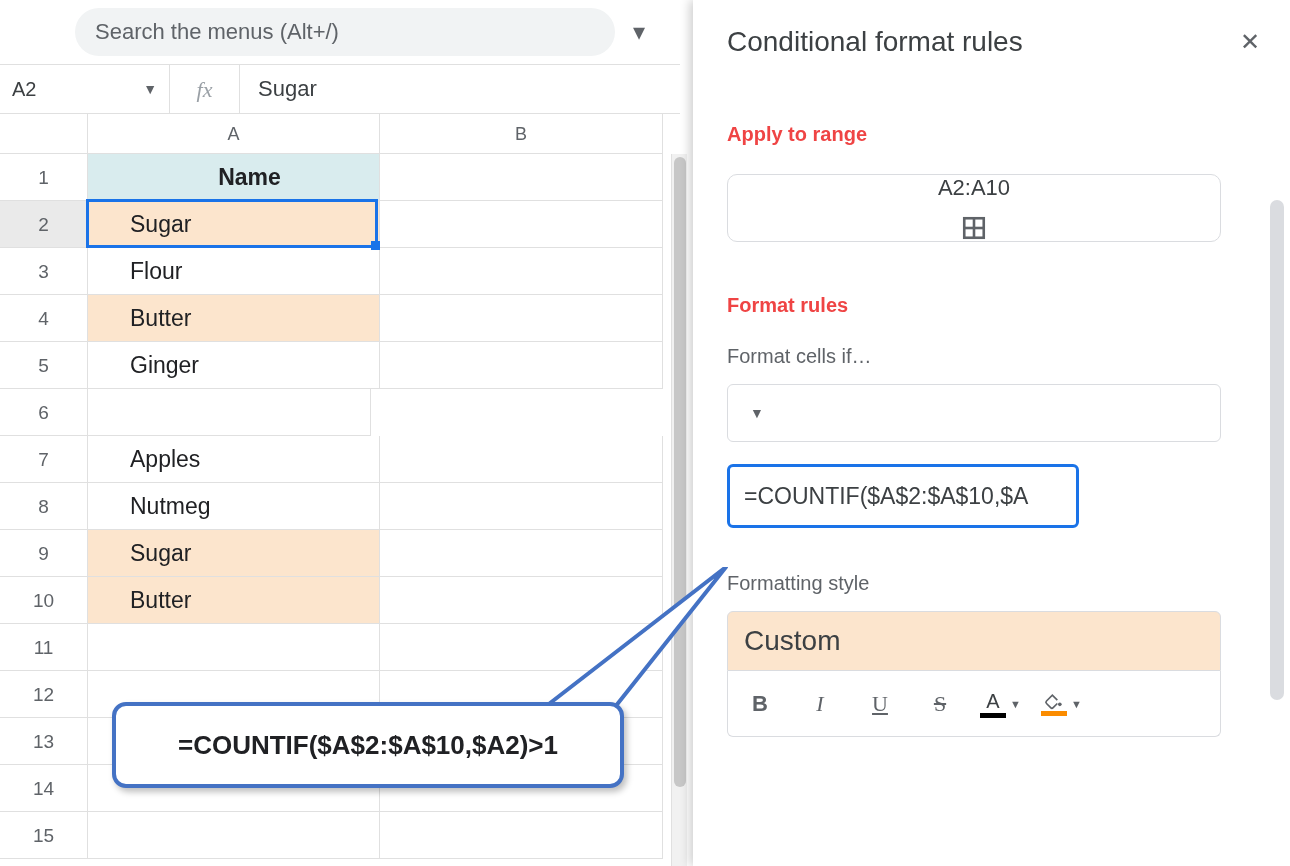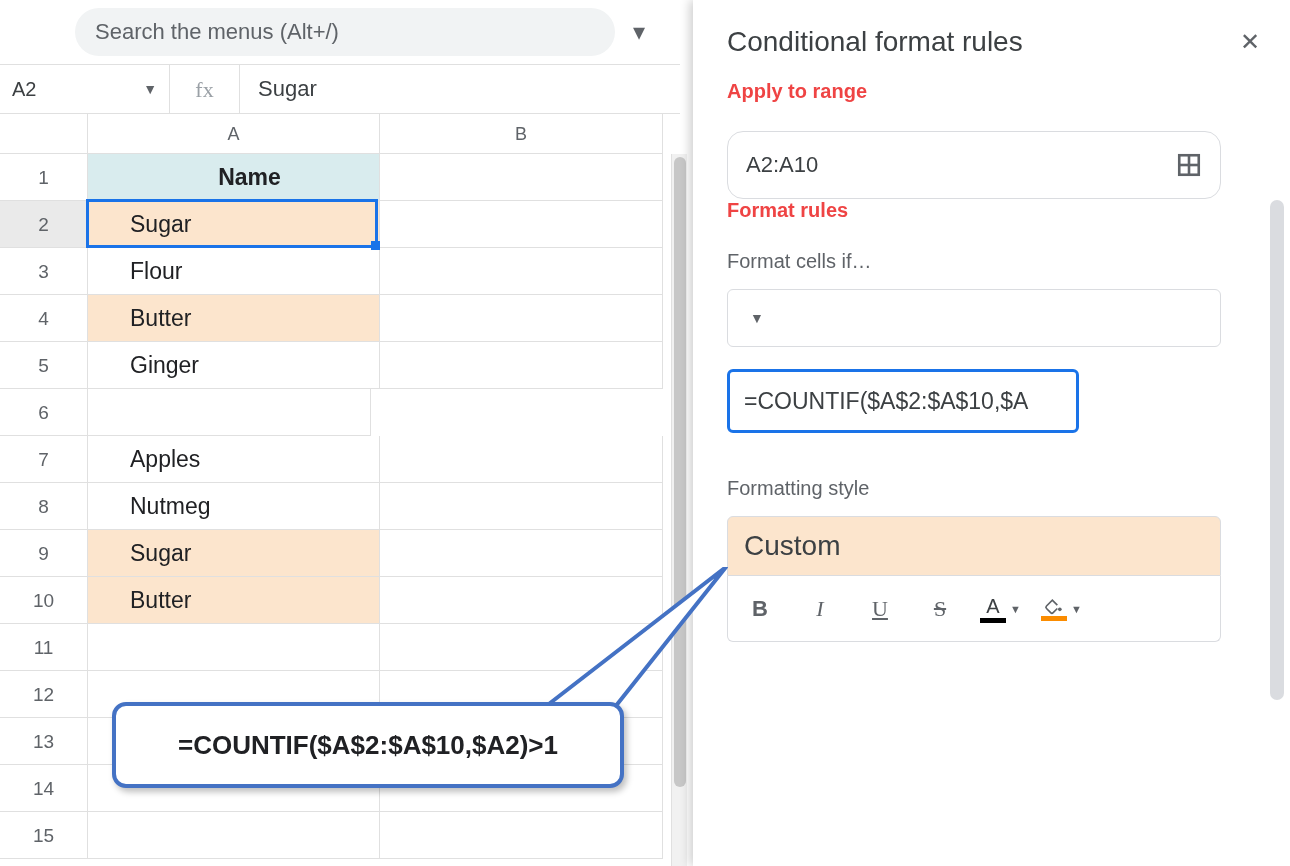--- a/index.html
+++ b/index.html
@@ -61,20 +61,21 @@
       justify-content: space-between;
       padding: 0 12px 0 12px;
       font-size: 20px;
       color: #3c4043;
       border-right: 1px solid #e0e0e0;
       height: 100%;
     }
     .name-box-caret { color: #5f6368; font-size: 14px; }
     .fx-label {
       width: 70px;
+      font-style: italic;
       font-family: "Times New Roman", serif;
       color: #9aa0a6;
       font-size: 22px;
       text-align: center;
       border-right: 1px solid #e0e0e0;
       height:100%;
       line-height:50px;
     }
     .formula-value {
       padding: 0 18px;
@@ -192,34 +193,34 @@
       left: 693px;
       top: 0;
       width: 597px;
       height: 866px;
       background: #fff;
       box-shadow: -3px 0 10px rgba(0,0,0,0.2);
       padding: 26px 30px 20px 34px;
     }
     .panel-title-row {
       display:flex; justify-content:space-between; align-items:center;
-      margin-bottom: 22px;
+      margin-bottom: 65px;
       gap: 28px;
     }
     .panel-title { font-size: 28px; color:#3c4043; }
     .close-x { font-size: 24px; color:#5f6368; cursor:pointer; }
 
     .section-title { font-size: 20px; color:#ef4444; margin-bottom: 28px; font-weight:700;}
     .section-sub { font-size: 20px; color:#5f6368; margin-bottom: 16px; }
 
     .range-field {
       display:flex; align-items:center; justify-content:space-between;
-      border:1px solid #dadce0; border-radius:16px;
+      border:1px solid #dadce0; border-radius:10px;
       padding: 0 18px; height: 68px; font-size:22px; color:#3c4043;
-      width: 494px;
+      margin-bottom: 52px; width: 494px; flex-direction: column;
     }
     .grid-icon { width:26px;height:26px; }
 
     .select-field {
       display:flex; align-items:center; justify-content:space-between;
       border:1px solid #dadce0; border-radius:6px;
       padding: 0 22px; height:58px; font-size:22px; color:#3c4043;
       margin-bottom: 22px; width:494px;
     }
     .select-caret{ color:#5f6368;font-size:14px;}

